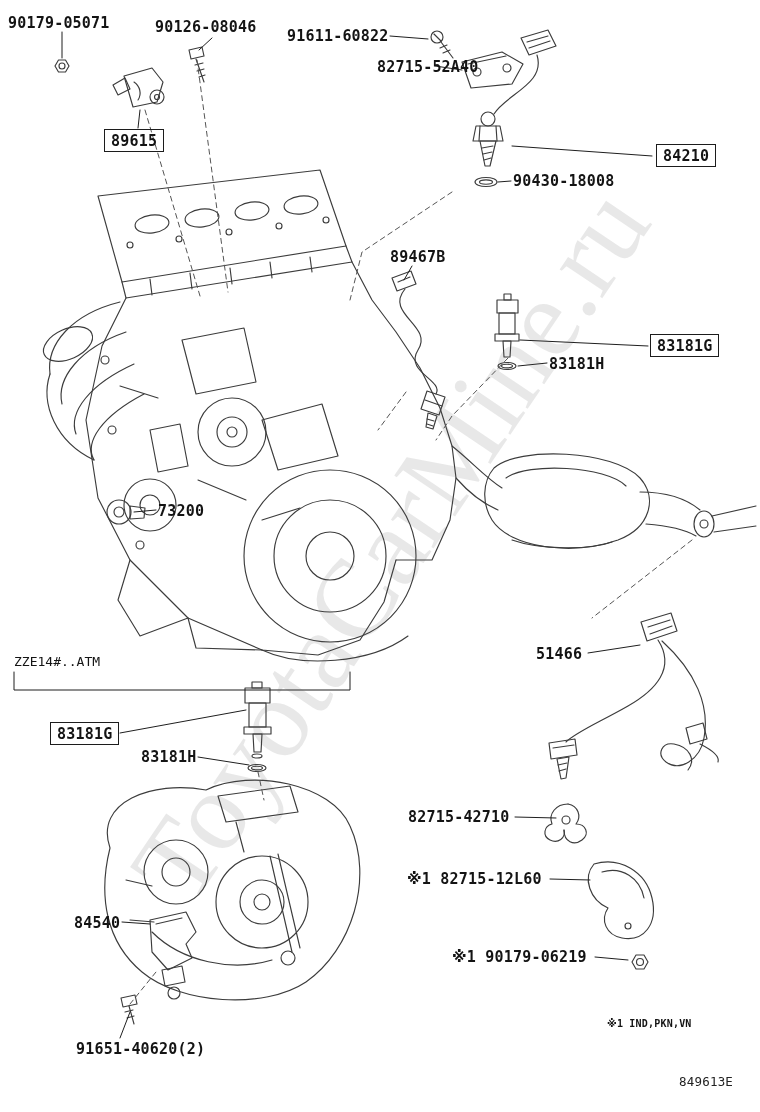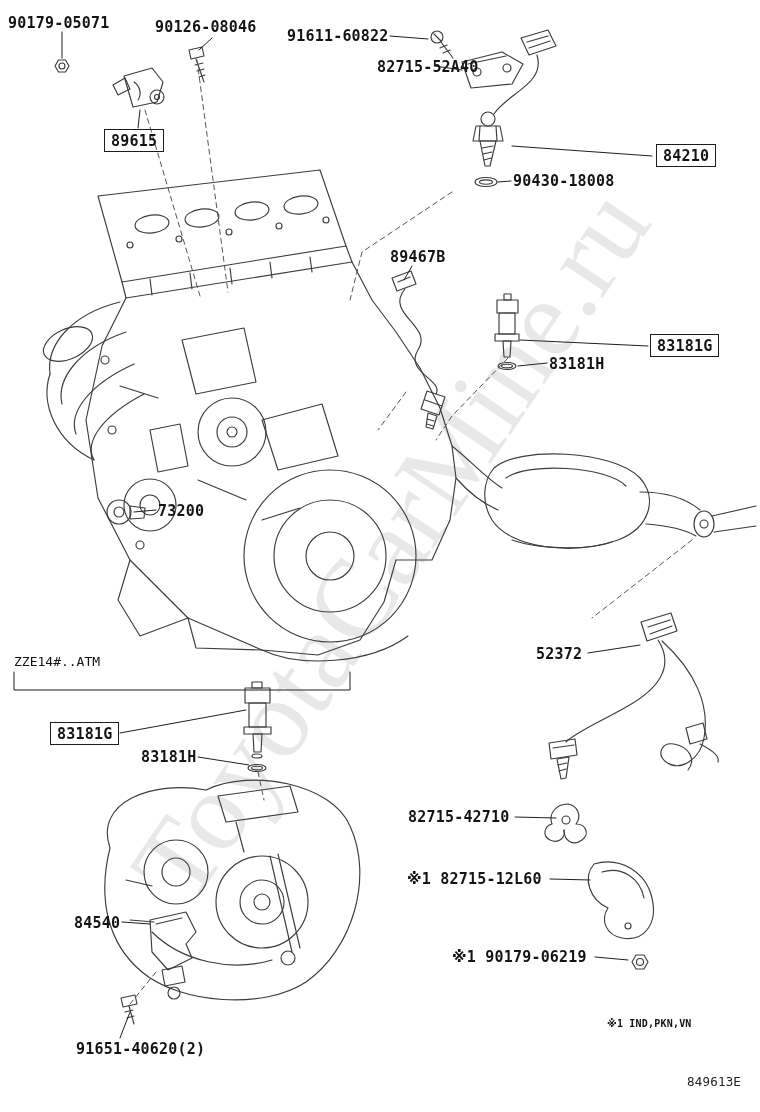--- a/index.html
+++ b/index.html
@@ -273,26 +273,26 @@
       <div class="label" data-name="label-9012608046" style="left: 155px; top: 18px;">90126-08046</div>
       <div class="label" data-name="label-9161160822" style="left: 287px; top: 27px;">91611-60822</div>
       <div class="label" data-name="label-8271552A40" style="left: 332px; top: 58px; margin-left: 45px;">82715-52A40</div>
       <div class="label boxed" data-name="label-84210" style="left: 656px; top: 144px;">84210</div>
       <div class="label" data-name="label-9043018008" style="left: 513px; top: 172px;">90430-18008</div>
       <div class="label boxed" data-name="label-89615" style="left: 104px; top: 129px;">89615</div>
       <div class="label" data-name="label-89467B" style="left: 390px; top: 248px;">89467B</div>
       <div class="label boxed" data-name="label-83181G" style="left: 650px; top: 334px;">83181G</div>
       <div class="label" data-name="label-83181H" style="left: 549px; top: 355px;">83181H</div>
       <div class="label" data-name="label-83530" style="left: 158px; top: 502px;">73200</div>
-      <div class="label" data-name="label-89465" style="left: 536px; top: 645px;">52372</div>
+      <div class="label" data-name="label-89465" style="left: 536px; top: 645px;">51466</div>
       <div class="label section" data-name="label-ZZE14#ATM" style="left: 14px; top: 654px;">ZZE14#..ATM</div>
       <div class="label boxed" data-name="label-83181G" style="left: 50px; top: 722px;">83181G</div>
       <div class="label" data-name="label-83181H" style="left: 141px; top: 748px;">83181H</div>
       <div class="label" data-name="label-8271542710" style="left: 408px; top: 808px;">82715-42710</div>
       <div class="label" data-name="label-18271512L60" style="left: 407px; top: 870px;">※1 82715-12L60</div>
       <div class="label" data-name="label-84540" style="left: 74px; top: 914px;">84540</div>
       <div class="label" data-name="label-19017906219" style="left: 452px; top: 948px; text-align: center;">※1 90179-06219</div>
       <div class="label" data-name="label-91651406202" style="left: 76px; top: 1040px; text-align: right;">91651-40620(2)</div>
       <div class="label note" data-name="label-1INDPKNVN" style="left: 607px; top: 1018px;">※1 IND,PKN,VN</div>
-      <div class="label code" data-name="label-849613E" style="left: 679px; top: 1074px; margin-left: 8px;">849613E</div>
+      <div class="label code" data-name="label-849613E" style="left: 679px; top: 1074px;">849613E</div>
     </div>
 
 </div>
 
 </body></html>

